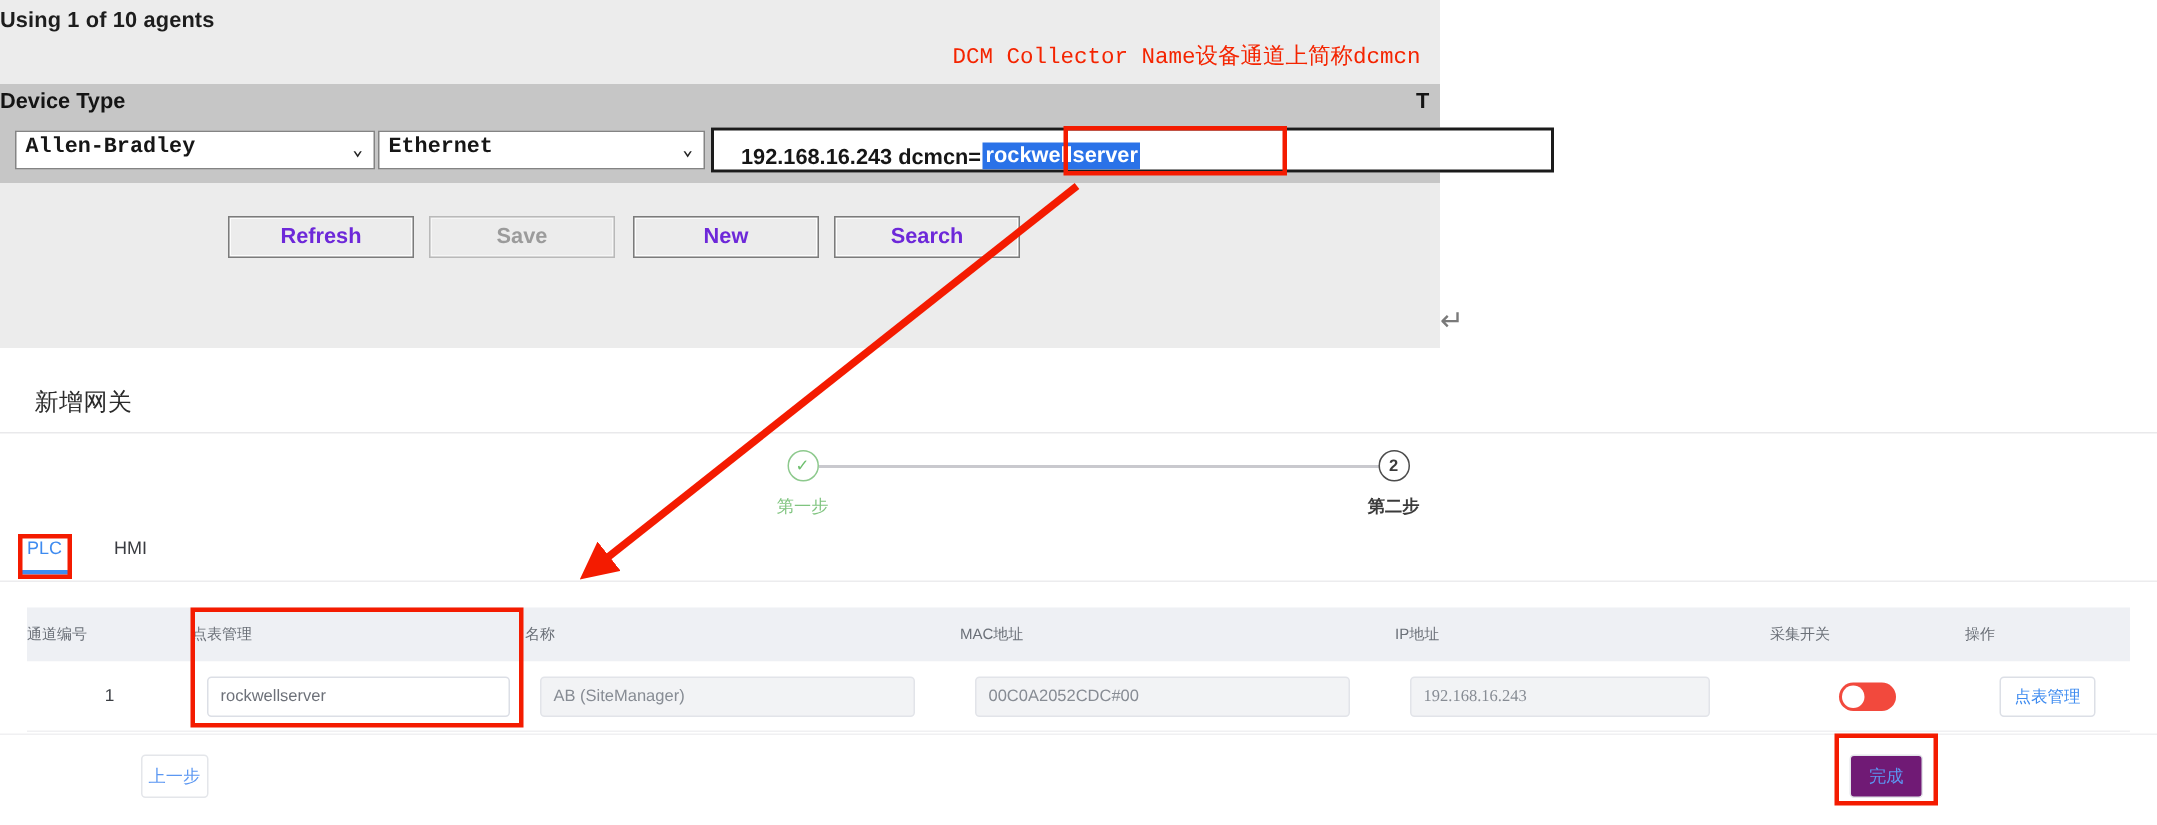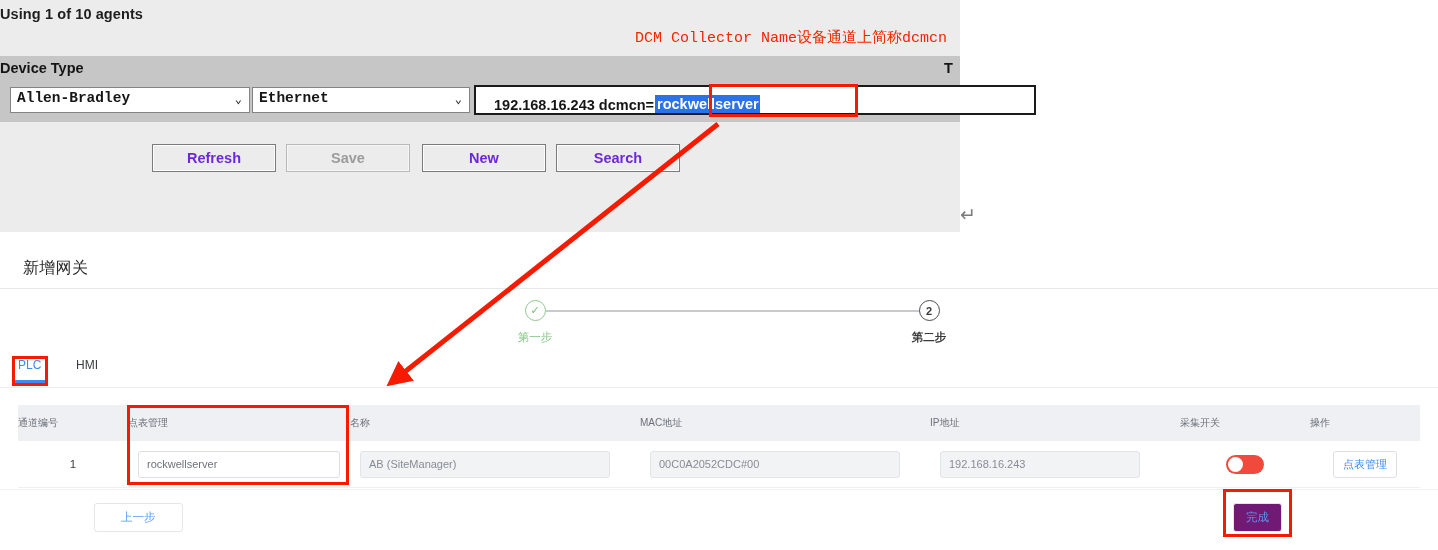--- a/index.html
+++ b/index.html
@@ -207,21 +207,21 @@
     background:#ffffff;
     font-size:11px;color:#6d7179;
     display:flex;align-items:center;
     padding-left:8px;
     margin:0 10px;
   }
   .cell-input.disabled{background:#f2f3f5;border-color:#e2e4e9;color:#878c94;}
   #input-collector{width:202px;margin-left:10px;}
   #input-name{width:250px;}
   #input-mac{width:250px;}
-  #input-ip{width:200px;}
+  #input-ip{width:200px;font-family:Liberation Serif, serif;}
 
   #toggle-wrap{display:flex;justify-content:center;}
   #collect-toggle{
     width:38px;height:19px;border-radius:10px;background:#f2493d;
     position:relative;cursor:pointer;
   }
   #collect-toggle .knob{
     position:absolute;left:2px;top:2px;width:15px;height:15px;
     border-radius:50%;background:#ffffff;
   }
@@ -231,21 +231,21 @@
     border:1px solid #dcdfe6;border-radius:3px;background:#ffffff;
     font-size:11px;color:#3e8bf0;
     padding:5px 9px;cursor:pointer;white-space:nowrap;
   }
 
   
   #btn-prev{
     position:absolute;left:94px;top:503px;
     border:1px solid #e4e6ea;border-radius:3px;background:#ffffff;
     font-size:11.5px;color:#5b97f2;
-    padding:6px 26px;cursor:pointer;
+    padding:6px 4px;cursor:pointer;
   }
   #btn-finish{
     position:absolute;left:1233px;top:503px;
     border:1px solid #e4e6ea;border-radius:3px;background:#701a75;
     font-size:11.5px;color:#5b97f2;
     padding:6px 12px;cursor:pointer;
   }
   #footer-divider{
     position:absolute;left:0;top:489px;width:1438px;height:1px;
     background:#f0f0f2;

